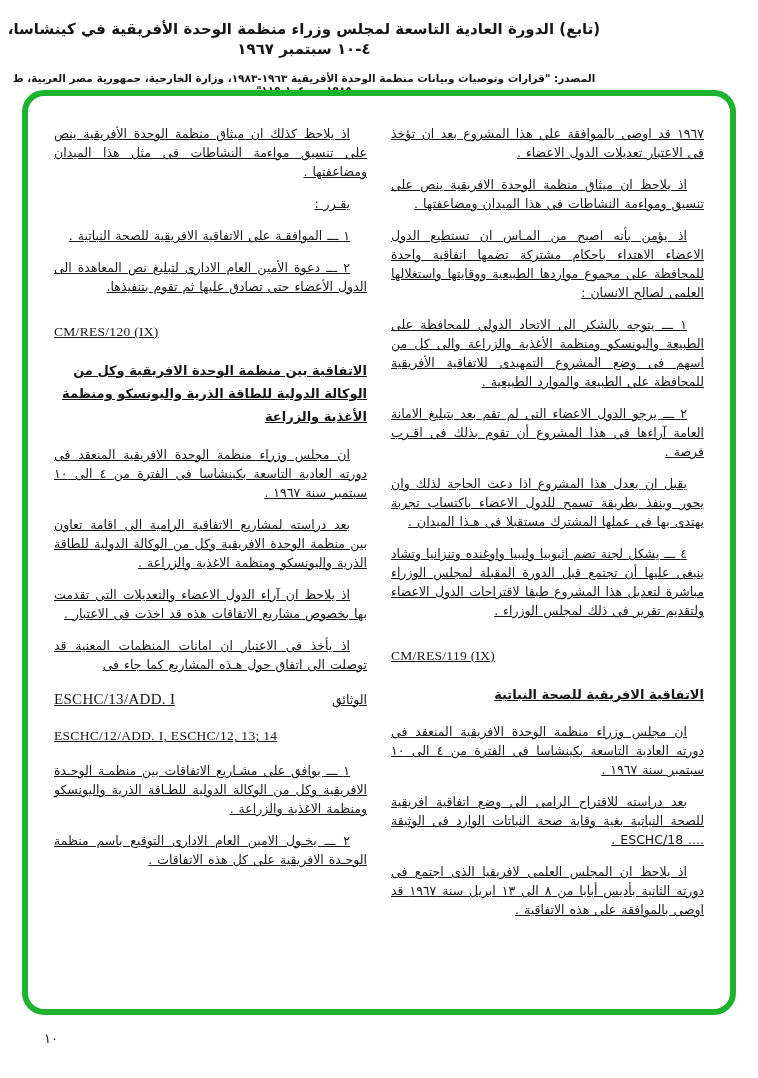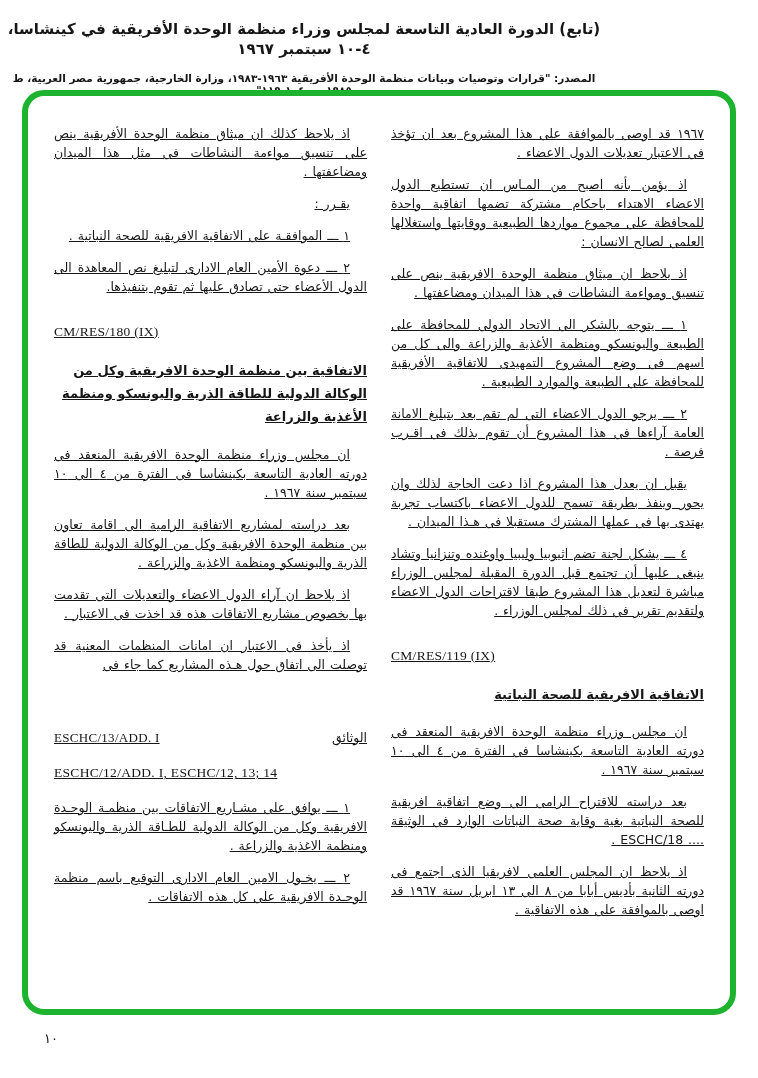--- a/index.html
+++ b/index.html
@@ -49,56 +49,56 @@
     margin:6px 0 16px 0;
   }
   .code-line.mtL{margin-top:26px;}
   .code-line.mt0{margin-top:16px;margin-bottom:14px;}
   .splitline{
     display:flex;justify-content:space-between;align-items:baseline;
     direction:ltr;margin:0;
   }
   .splitline .latin{
     font-family:"Liberation Serif",serif;
-    font-size:13px;letter-spacing:.3px;margin-top:40px;
+    font-size:15px;letter-spacing:.3px;
   }
   .pageno{
     position:absolute;top:1031px;left:0;width:740px;
     text-align:left;font-size:13px;direction:rtl;margin-left:44px;
   }
 </style>
 </head>
 <body style="background: rgb(255, 255, 255); color: rgb(22, 22, 22);">
 
 <div class="header">
   <div class="title">(تابع) الدورة العادية التاسعة لمجلس وزراء منظمة الوحدة الأفريقية في كينشاسا، ٤-١٠ سبتمبر ١٩٦٧</div>
   <div class="source">المصدر: "قرارات وتوصيات وبيانات منظمة الوحدة الأفريقية ١٩٦٣-١٩٨٣، وزارة الخارجية، جمهورية مصر العربية، ط ١٩٨٥، ص١٠٤-١١٩"</div>
 </div>
 
 <div class="panel" style="border-color: rgb(29, 179, 47);">
   <div class="column">
       <div class="para noindent">١٩٦٧ قد اوصى بالموافقة على هذا المشروع بعد ان تؤخذ فى الاعتبار تعديلات الدول الاعضاء .</div>
+      <div class="para">اذ يلاحظ ان ميثاق منظمة الوحدة الافريقية ينص على تنسيق ومواءمة النشاطات فى هذا الميدان ومضاعفتها .</div>
       <div class="para">اذ يؤمن بأنه اصبح من المـاس ان تستطيع الدول الاعضاء الاهتداء باحكام مشتركة تضمها اتفاقية واحدة للمحافظة على مجموع مواردها الطبيعية ووقايتها واستغلالها العلمى لصالح الانسان :</div>
-      <div class="para">اذ يلاحظ ان ميثاق منظمة الوحدة الافريقية ينص على تنسيق ومواءمة النشاطات فى هذا الميدان ومضاعفتها .</div>
       <div class="para">١ ـــ يتوجه بالشكر الى الاتحاد الدولى للمحافظة على الطبيعة واليونسكو ومنظمة الأغذية والزراعة والى كل من اسهم فى وضع المشروع التمهيدى للاتفاقية الأفريقية للمحافظة على الطبيعة والموارد الطبيعية .</div>
       <div class="para">٢ ـــ يرجو الدول الاعضاء التى لم تقم بعد بتبليغ الامانة العامة آراءها فى هذا المشروع أن تقوم بذلك فى اقـرب فرصة .</div>
       <div class="para">يقبل ان يعدل هذا المشروع اذا دعت الحاجة لذلك وان يحور وينفذ بطريقة تسمح للدول الاعضاء باكتساب تجربة يهتدى بها فى عملها المشترك مستقبلا فى هـذا الميدان .</div>
       <div class="para">٤ ـــ يشكل لجنة تضم اثيوبيا وليبيا واوغنده وتنزانيا وتشاد ينبغى عليها أن تجتمع قبل الدورة المقبلة لمجلس الوزراء مباشرة لتعديل هذا المشروع طبقا لاقتراحات الدول الاعضاء ولتقديم تقرير فى ذلك لمجلس الوزراء .</div>
       <div class="code-line mtL" dir="ltr">CM/RES/119 (IX)</div>
       <div class="heading">الاتفاقية الافريقية للصحة النباتية</div>
       <div class="para">ان مجلس وزراء منظمة الوحدة الافريقية المنعقد فى دورته العادية التاسعة بكينشاسا فى الفترة من ٤ الى ١٠ سبتمبر سنة ١٩٦٧ .</div>
       <div class="para">بعد دراسته للاقتراح الرامى الى وضع اتفاقية افريقية للصحة النباتية بغية وقاية صحة النباتات الوارد فى الوثيقة .... ESCHC/18 .</div>
       <div class="para">اذ يلاحظ ان المجلس العلمى لافريقيا الذى اجتمع فى دورته الثانية بأديس أبابا من ٨ الى ١٣ ابريل سنة ١٩٦٧ قد اوصى بالموافقة على هذه الاتفاقية .</div>
     </div>
   <div class="column">
       <div class="para">اذ يلاحظ كذلك ان ميثاق منظمة الوحدة الأفريقية ينص على تنسيق مواءمة النشاطات فى مثل هذا الميدان ومضاعفتها .</div>
       <div class="para">يقـرر :</div>
       <div class="para">١ ـــ الموافقـة على الاتفاقية الافريقية للصحة النباتية .</div>
       <div class="para">٢ ـــ دعوة الأمين العام الادارى لتبليغ نص المعاهدة الى الدول الأعضاء حتى تصادق عليها ثم تقوم بتنفيذها.</div>
-      <div class="code-line mtL" dir="ltr">CM/RES/180 (IX)</div>
+      <div class="code-line mtL" dir="ltr">CM/RES/120 (IX)</div>
       <div class="heading">الاتفاقية بين منظمة الوحدة الافريقية وكل من الوكالة الدولية للطاقة الذرية واليونسكو ومنظمة الأغذية والزراعة</div>
       <div class="para">ان مجلس وزراء منظمة الوحدة الافريقية المنعقد فى دورته العادية التاسعة بكينشاسا فى الفترة من ٤ الى ١٠ سبتمبر سنة ١٩٦٧ .</div>
       <div class="para">بعد دراسته لمشاريع الاتفاقية الرامية الى اقامة تعاون بين منظمة الوحدة الافريقية وكل من الوكالة الدولية للطاقة الذرية واليونسكو ومنظمة الاغذية والزراعة .</div>
       <div class="para">اذ يلاحظ ان آراء الدول الاعضاء والتعديلات التى تقدمت بها بخصوص مشاريع الاتفاقات هذه قد اخذت فى الاعتبار .</div>
       <div class="para tight">اذ يأخذ فى الاعتبار ان امانات المنظمات المعنية قد توصلت الى اتفاق حول هـذه المشاريع كما جاء فى</div>
       <div class="splitline">
         <span class="latin">ESCHC/13/ADD. I</span>
         <span>الوثائق</span>
       </div>
       <div class="code-line mt0" dir="ltr">ESCHC/12/ADD. I, ESCHC/12, 13; 14</div>

